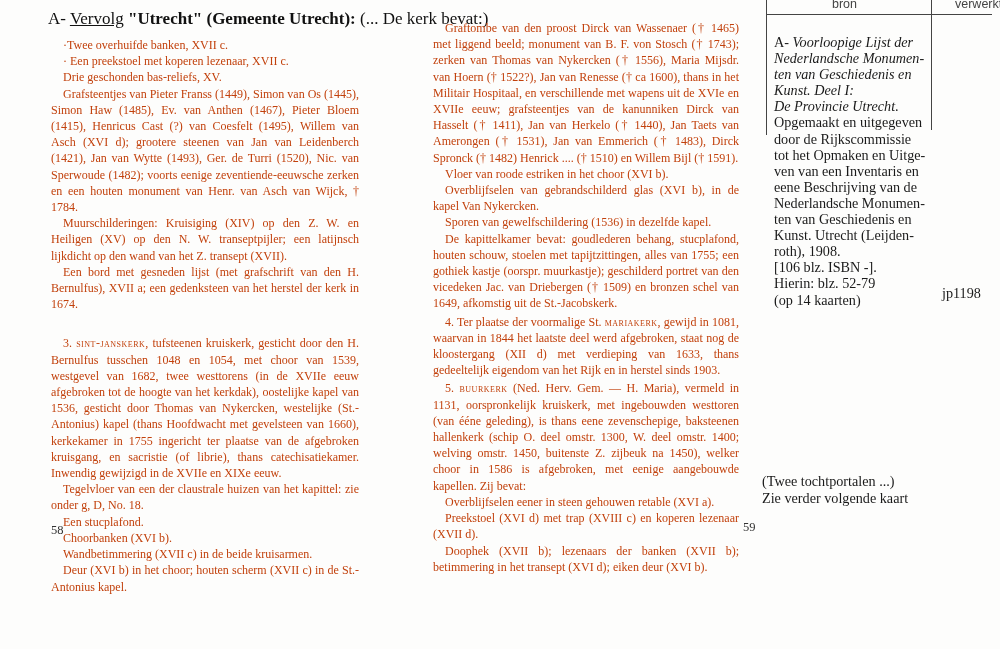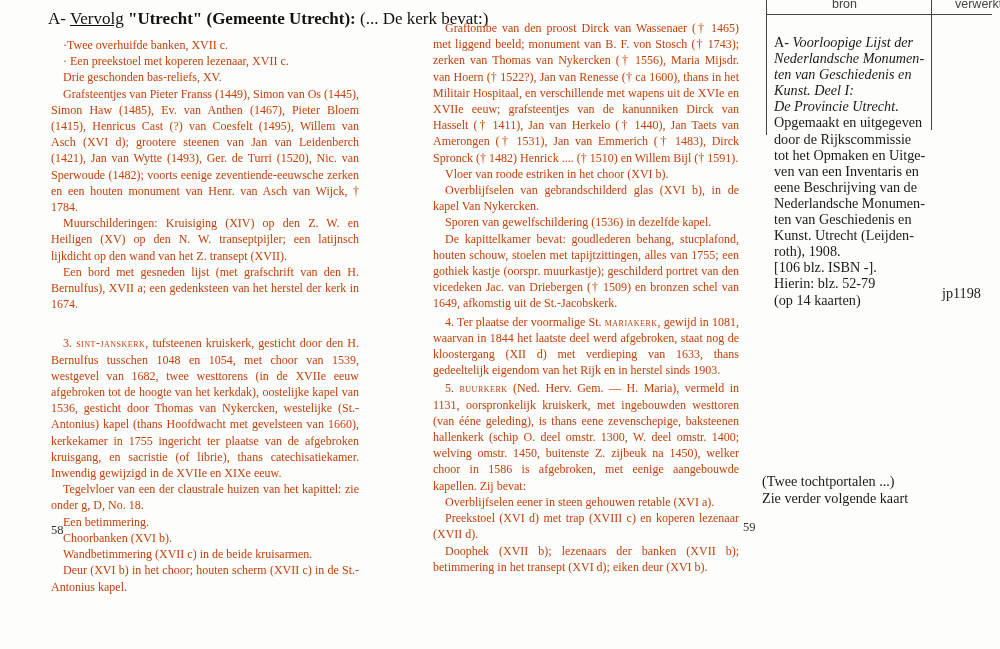--- a/index.html
+++ b/index.html
@@ -43,21 +43,21 @@
 
 <div id="left-col" class="col">
   <p>·Twee overhuifde banken, XVII c.</p>
   <p>· Een preekstoel met koperen lezenaar, XVII c.</p>
   <p>Drie geschonden bas-reliefs, XV.</p>
   <p>Grafsteentjes van Pieter Franss (1449), Simon van Os (1445), Simon Haw (1485), Ev. van Anthen (1467), Pieter Bloem (1415), Henricus Cast (?) van Coesfelt (1495), Willem van Asch (XVI d); grootere steenen van Jan van Leidenberch (1421), Jan van Wytte (1493), Ger. de Turri (1520), Nic. van Sperwoude (1482); voorts eenige zeventiende-eeuwsche zerken en een houten monument van Henr. van Asch van Wijck, † 1784.</p>
   <p>Muurschilderingen: Kruisiging (XIV) op den Z. W. en Heiligen (XV) op den N. W. transeptpijler; een latijnsch lijkdicht op den wand van het Z. transept (XVII).</p>
   <p>Een bord met gesneden lijst (met grafschrift van den H. Bernulfus), XVII a; een gedenksteen van het herstel der kerk in 1674.</p>
   <p class="sp"><span>3. </span><span class="sc">sint-janskerk</span><span>, tufsteenen kruiskerk, gesticht door den H. Bernulfus tusschen 1048 en 1054, met choor van 1539, westgevel van 1682, twee westtorens (in de XVIIe eeuw afgebroken tot de hoogte van het kerkdak), oostelijke kapel van 1536, gesticht door Thomas van Nykercken, westelijke (St.-Antonius) kapel (thans Hoofdwacht met gevelsteen van 1660), kerkekamer in 1755 ingericht ter plaatse van de afgebroken kruisgang, en sacristie (of librie), thans catechisatiekamer. Inwendig gewijzigd in de XVIIe en XIXe eeuw.</span></p>
   <p>Tegelvloer van een der claustrale huizen van het kapittel: zie onder g, D, No. 18.</p>
-  <p>Een betimmering.</p>
+  <p>Een stucplafond.</p>
   <p>Choorbanken (XVI b).</p>
   <p>Wandbetimmering (XVII c) in de beide kruisarmen.</p>
   <p>Deur (XVI b) in het choor; houten scherm (XVII c) in de St.-Antonius kapel.</p>
 </div>
 <div id="pn-left" class="pagenum">58</div>
 
 <div id="mid-col" class="col">
   <p>Graftombe van den proost Dirck van Wassenaer († 1465) met liggend beeld; monument van B. F. von Stosch († 1743); zerken van Thomas van Nykercken († 1556), Maria Mijsdr. van Hoern († 1522?), Jan van Renesse († ca 1600), thans in het Militair Hospitaal, en verschillende met wapens uit de XVIe en XVIIe eeuw; grafsteentjes van de kanunniken Dirck van Hasselt († 1411), Jan van Herkelo († 1440), Jan Taets van Amerongen († 1531), Jan van Emmerich († 1483), Dirck Spronck († 1482) Henrick .... († 1510) en Willem Bijl († 1591).</p>
   <p>Vloer van roode estriken in het choor (XVI b).</p>
   <p>Overblijfselen van gebrandschilderd glas (XVI b), in de kapel Van Nykercken.</p>

